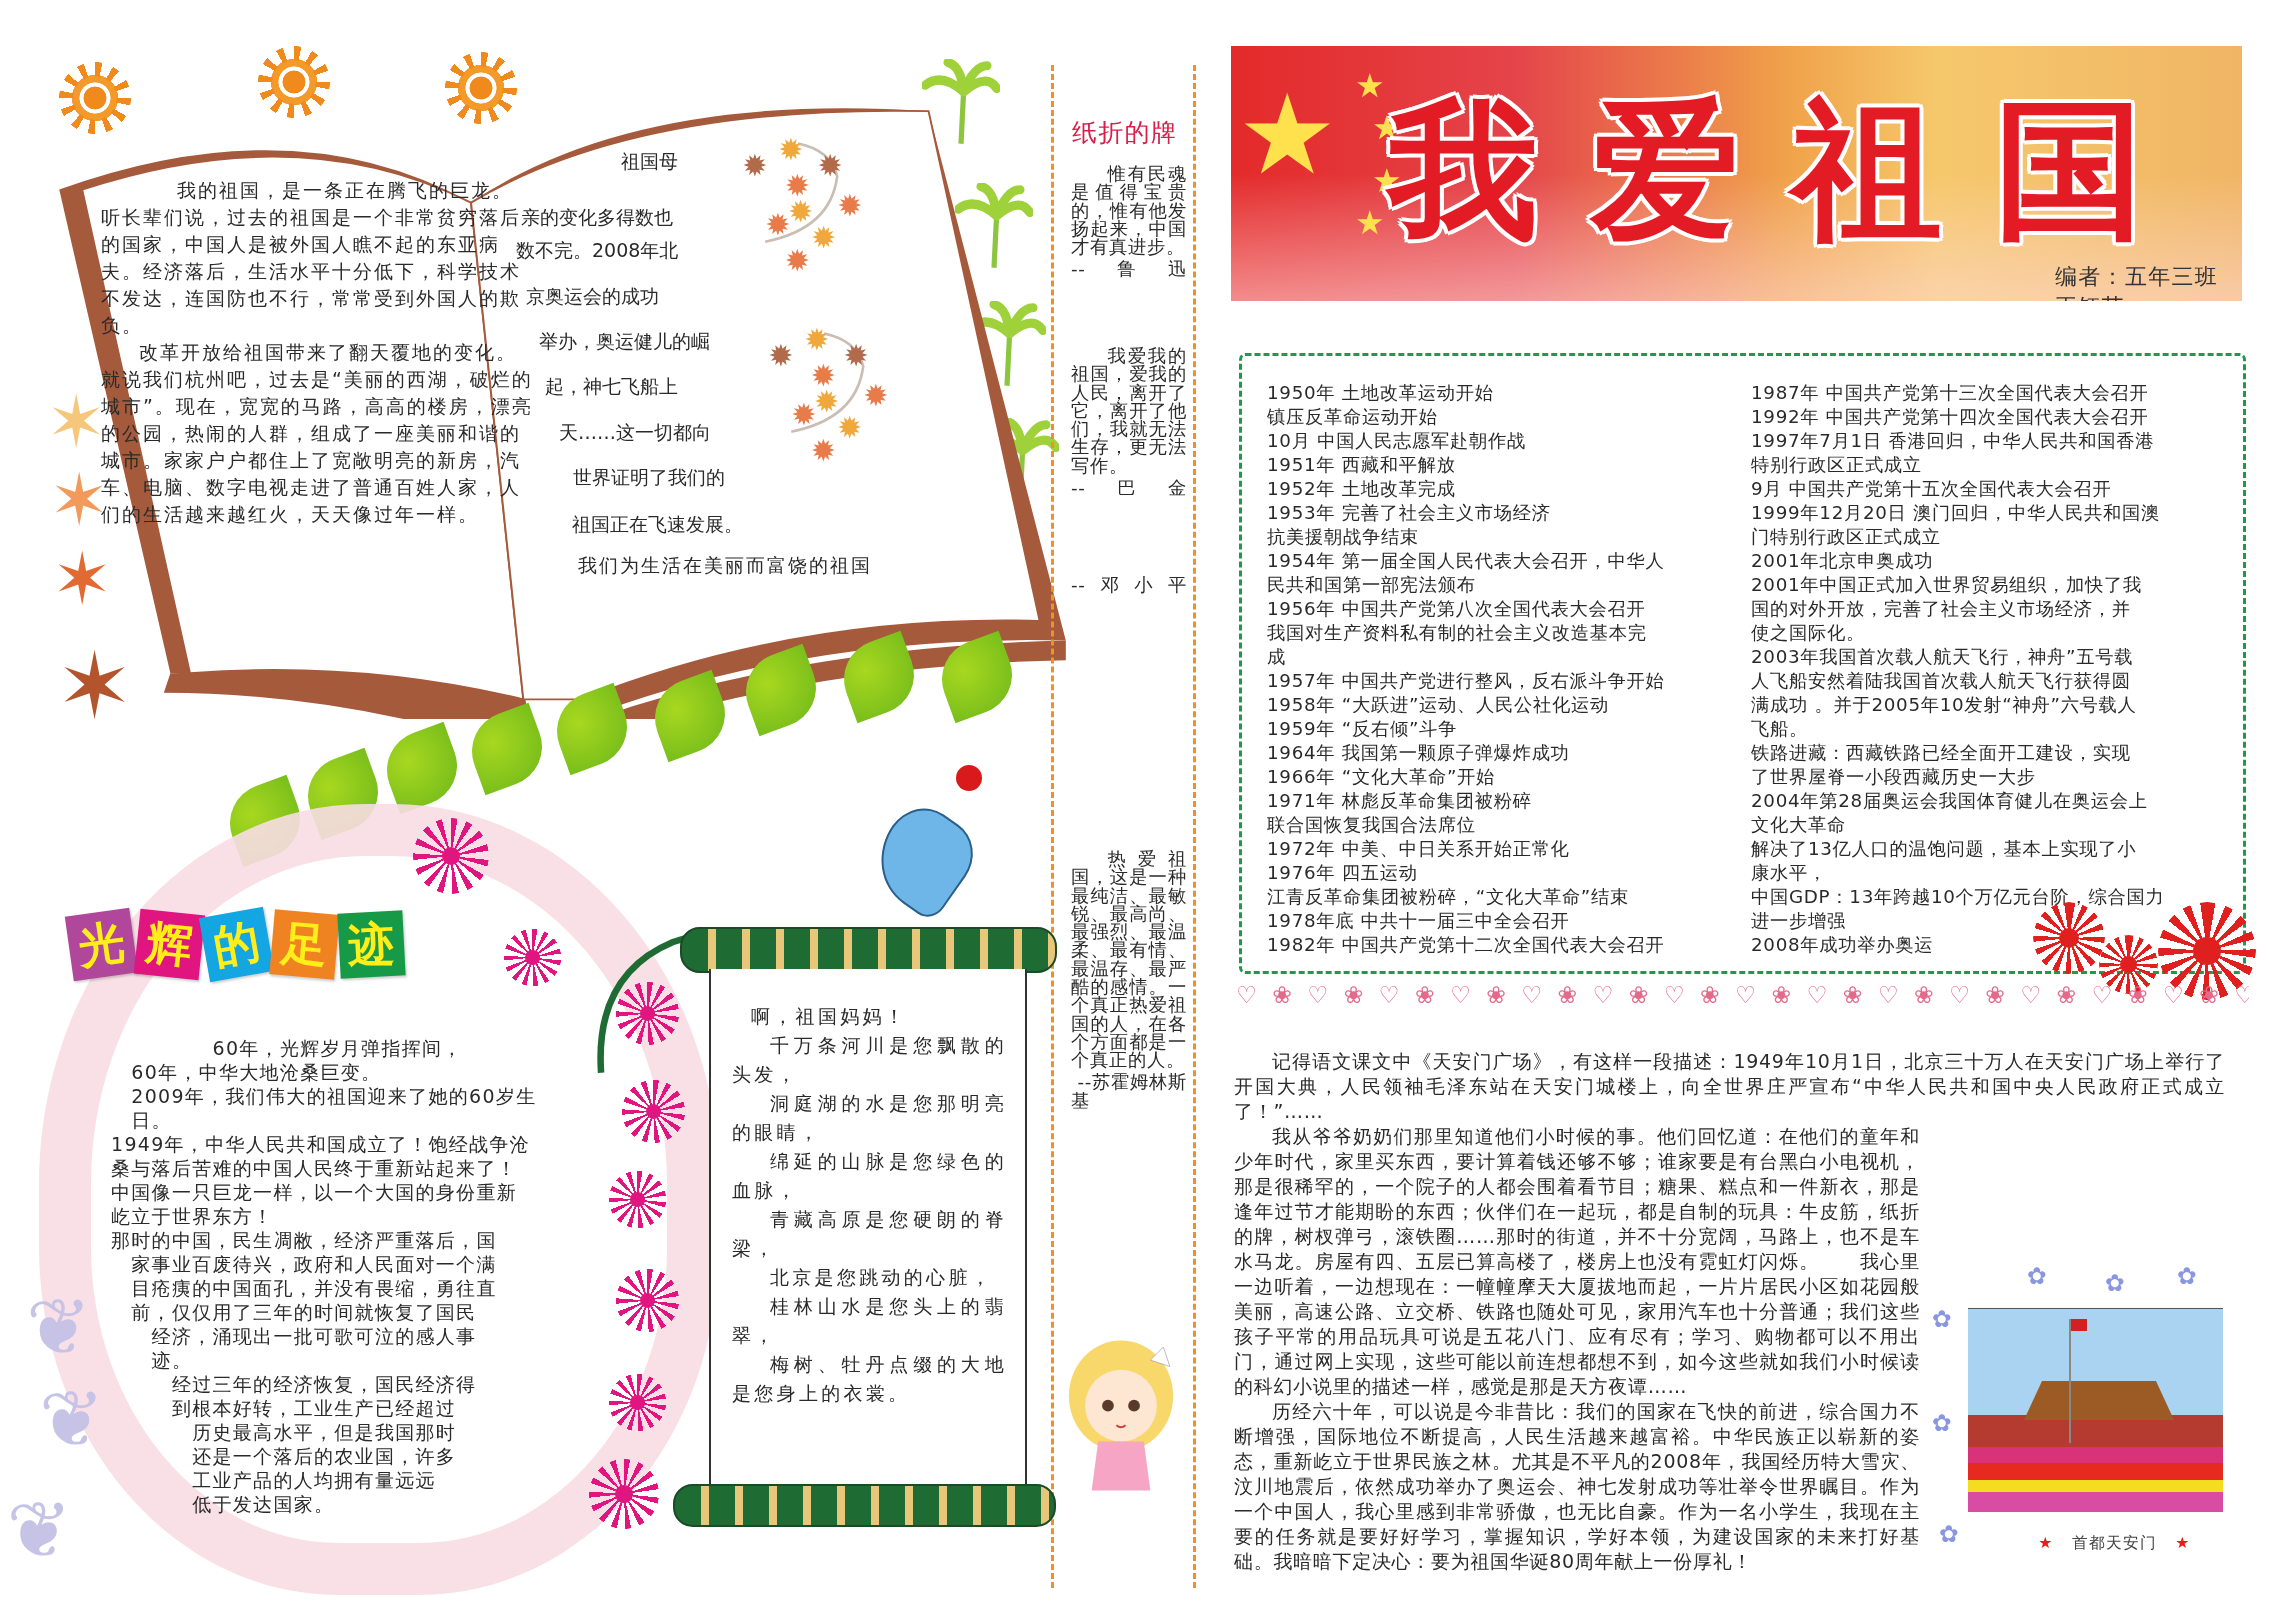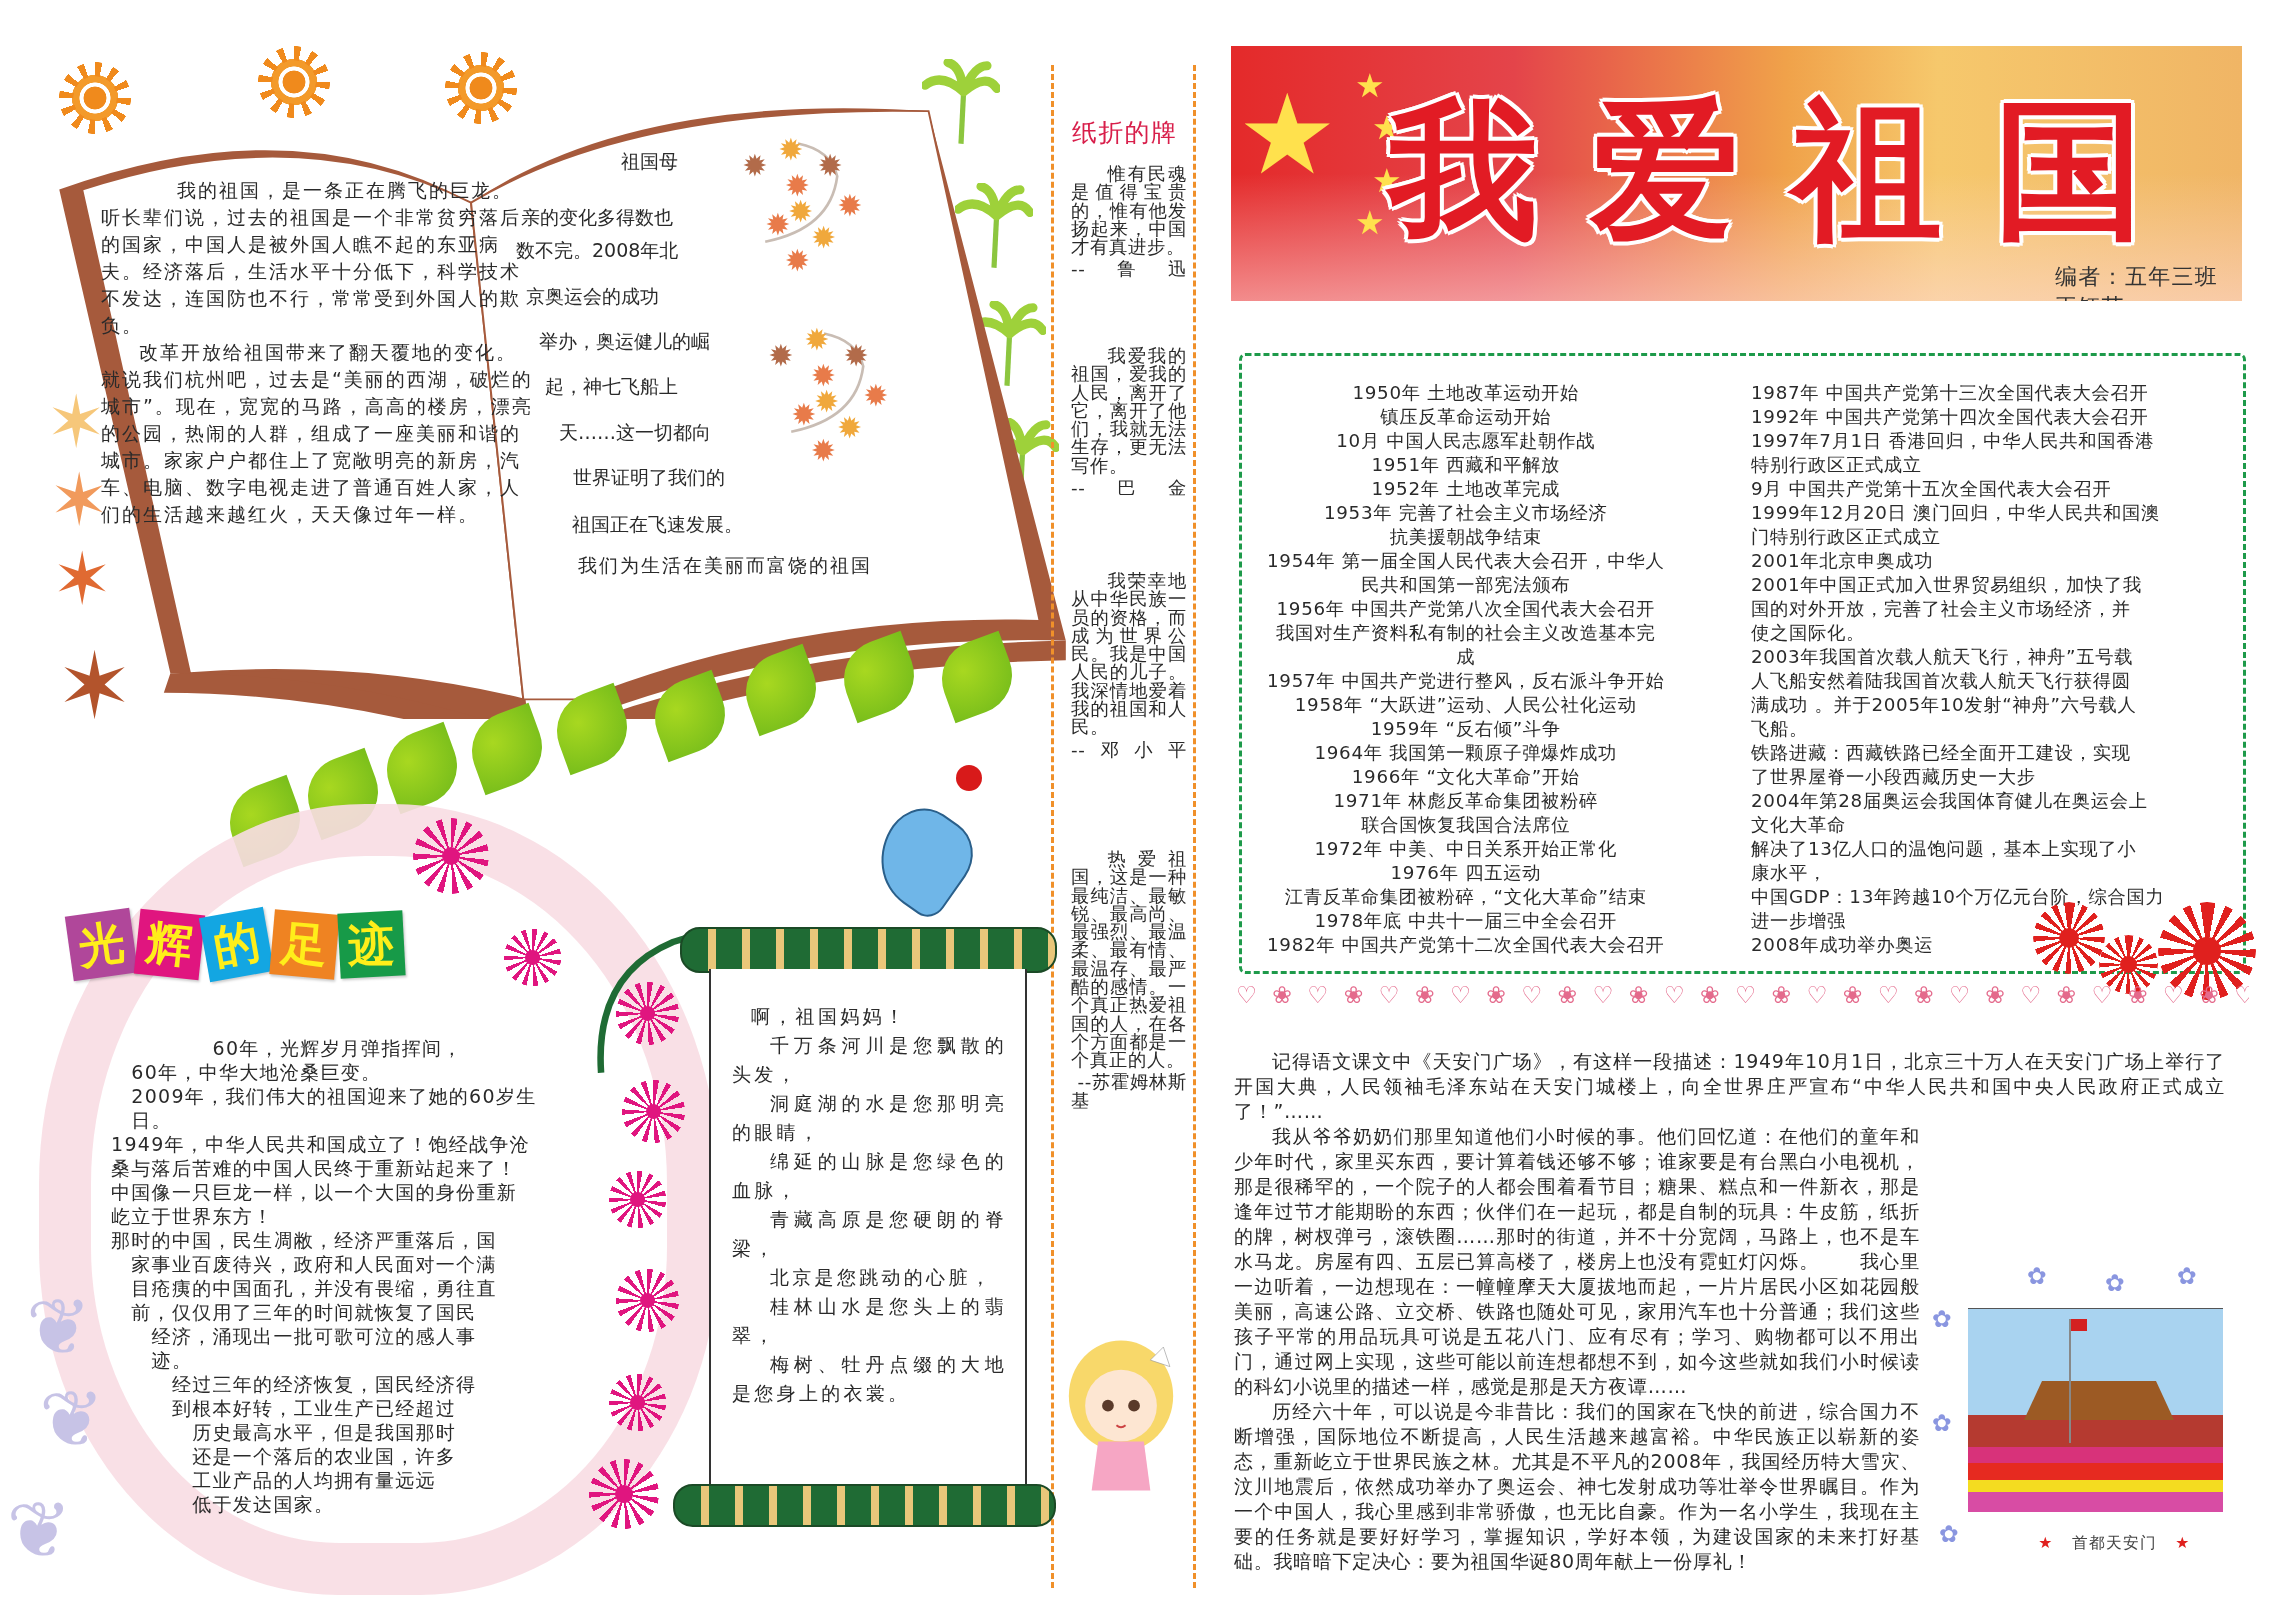--- a/index.html
+++ b/index.html
@@ -217,40 +217,39 @@
 
 <div class="quote" style="top:165px;">
   <div class="body">惟有民魂是值得宝贵的，惟有他发扬起来，中国才有真进步。</div>
   <div class="author">--鲁迅</div>
 </div>
 <div class="quote" style="top:347px;">
   <div class="body">我爱我的祖国，爱我的人民，离开了它，离开了他们，我就无法生存，更无法写作。</div>
   <div class="author">--巴金</div>
 </div>
 <div class="quote" style="top:572px;">
-  <div class="body">我荣幸地从中华民族一员的资格，而成为世界公民。我是中国人民的儿子。我深情地爱着我的祖国和人民。</div>
   <div class="author">--邓小平</div>
 </div>
 <div class="quote" style="top:850px;">
   <div class="body">热爱祖国，这是一种最纯洁、最敏锐、最高尚、最强烈、最温柔、最有情、最温存、最严酷的感情。一个真正热爱祖国的人，在各个方面都是一个真正的人。</div>
   <div class="author">--苏霍姆林斯基</div>
 </div>
 
 <div class="banner">
   <span class="flag-star" style="left:6.5px;top:33px;font-size:111px;">★</span>
   <span class="flag-star" style="left:124px;top:23px;font-size:33px;">★</span>
   <span class="flag-star" style="left:141px;top:65px;font-size:33px;">★</span>
   <span class="flag-star" style="left:141px;top:118px;font-size:33px;">★</span>
   <span class="flag-star" style="left:124px;top:160px;font-size:33px;">★</span>
   <div class="banner-title">我爱祖国</div>
   <div class="banner-editor">编者：五年三班　王钰莹</div>
 </div>
 
 <div class="timeline-box"></div>
-<div class="timeline-col" style="left:1267px;top:381px;text-align:center;">
+<div class="timeline-col" style="left:1267px;top:381px;">
   <div>1950年 土地改革运动开始</div>
   <div>镇压反革命运动开始</div>
   <div>10月 中国人民志愿军赴朝作战</div>
   <div>1951年 西藏和平解放</div>
   <div>1952年 土地改革完成</div>
   <div>1953年 完善了社会主义市场经济</div>
   <div>抗美援朝战争结束</div>
   <div>1954年 第一届全国人民代表大会召开，中华人</div>
   <div>民共和国第一部宪法颁布</div>
   <div>1956年 中国共产党第八次全国代表大会召开</div>

